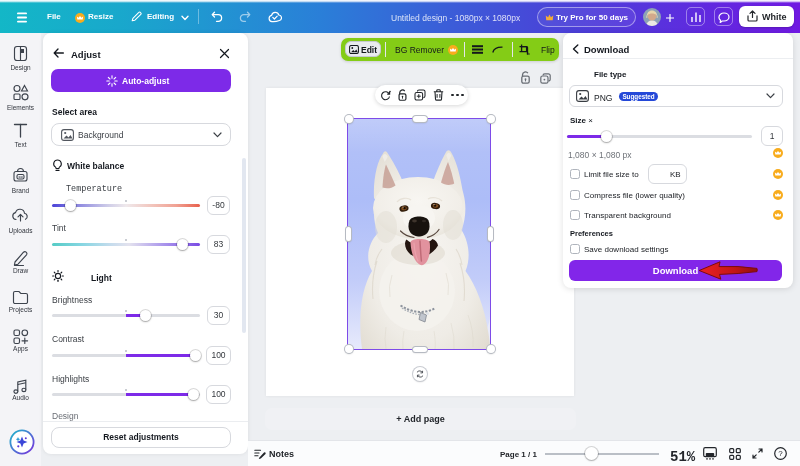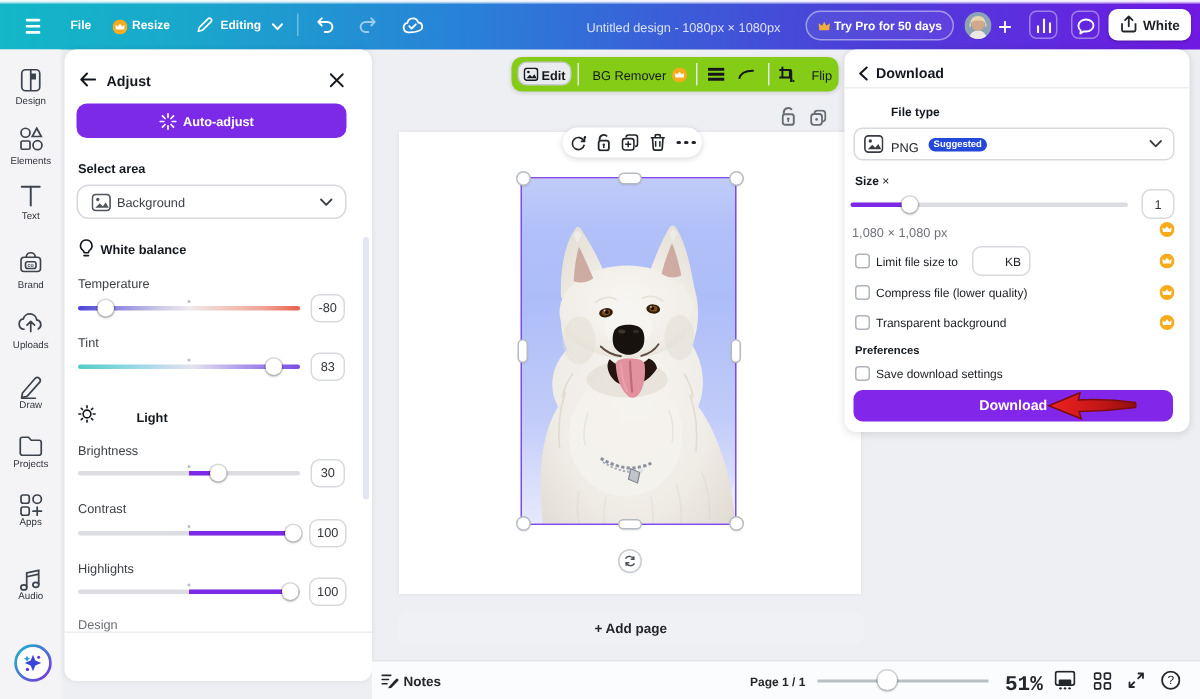--- a/index.html
+++ b/index.html
@@ -238,21 +238,21 @@
     </svg>
  <div class="abs" style="left:35px;top:97px;font-size:8.5px;color:#3c4046;">Background</div>
  <svg class="abs" style="left:170px;top:99px" width="9" height="6" viewBox="0 0 9 6">
       <path d="M1 1 L4.5 4.6 L8 1" fill="none" stroke="#3c4046" stroke-width="1.2" stroke-linecap="round" stroke-linejoin="round"></path>
     </svg>
  <svg class="abs" style="left:9px;top:126px" width="11" height="13" viewBox="0 0 11 13">
       <path d="M5.5 1 a3.8 3.8 0 0 1 2.2 6.9 c-0.6 .5 -0.8 1 -0.8 1.6 h-2.8 c0-.6-.2-1.1-.8-1.6 A3.8 3.8 0 0 1 5.5 1 Z" fill="none" stroke="#14181f" stroke-width="1.1" stroke-linejoin="round"></path>
       <line x1="4" y1="11.4" x2="7" y2="11.4" stroke="#14181f" stroke-width="1.1" stroke-linecap="round"></line>
     </svg>
  <div class="pbold" style="left:24px;top:128px;">White balance</div>
- <div class="plbl" style="left:9px;top:151px;">Temperature</div>
+ <div class="plbl" style="left:23px;top:151px;font-family:Liberation Mono, monospace;">Temperature</div>
  <div class="track" style="top:171px;background:linear-gradient(90deg,#4b43d8 0%,#8f8ae0 18%,#cfcde8 38%,#efe9ec 50%,#f2c4bb 68%,#f0a193 84%,#e8604c 100%);"></div>
  <div class="abs" style="left:82px;top:167px;width:2px;height:2px;border-radius:50%;background:#b9bdc4;"></div>
  <div class="knob" style="left:21.5px;top:167px;"></div>
  <div class="valbox" style="left:164px;top:163px;">-80</div>
  <div class="plbl" style="left:9px;top:190px;">Tint</div>
  <div class="track" style="top:210px;background:linear-gradient(90deg,#55ccc6 0%,#86d6e2 20%,#c6dced 40%,#e3e2ee 52%,#ab97ec 75%,#7a4be4 100%);"></div>
  <div class="abs" style="left:82px;top:206px;width:2px;height:2px;border-radius:50%;background:#b9bdc4;"></div>
  <div class="knob" style="left:133.5px;top:206px;"></div>
  <div class="valbox" style="left:164px;top:202px;">83</div>
  <svg class="abs" style="left:9px;top:237px" width="12" height="12" viewBox="0 0 12 12">
@@ -282,20 +282,21 @@
  <div class="knob" style="left:146.5px;top:317px;"></div>
  <div class="valbox" style="left:163px;top:313px;width:25px;">100</div>
  <div class="plbl" style="left:9px;top:341px;">Highlights</div>
  <div class="track" style="top:360px;background:#dbdde2;"></div>
  <div class="abs" style="left:83px;top:360px;width:67px;height:3px;background:#7d2ae8;"></div>
  <div class="abs" style="left:82px;top:356px;width:2px;height:2px;border-radius:50%;background:#b9bdc4;"></div>
  <div class="knob" style="left:144.5px;top:356px;"></div>
  <div class="valbox" style="left:163px;top:352px;width:25px;">100</div>
  <div class="plbl" style="left:9px;top:378px;color:#6a6e75;">Design</div>
  <div class="abs" style="left:0;top:388px;width:205px;height:1px;background:#ebedf0;"></div>
+ <div class="abs" style="left:8px;top:394px;width:180px;height:21px;border:1px solid #d7d9de;border-radius:8px;background:#fff;text-align:center;line-height:19px;font-size:8.5px;font-weight:bold;color:#14181f;">Reset adjustments</div>
  <div class="abs" style="left:199px;top:125px;width:4px;height:175px;background:#e2e7f0;border-radius:2px;"></div>
 </div>
 <div id="page"></div>
 <svg id="dogimg" viewBox="0 0 143 230">
 <defs>
  <linearGradient id="dbg" x1="0" y1="0" x2="0" y2="1">
   <stop offset="0" stop-color="#b4c2f8"></stop>
         <stop offset="0.35" stop-color="#adbdf8"></stop>
   <stop offset="0.7" stop-color="#c2ccf9"></stop>
         <stop offset="1" stop-color="#e7eafc"></stop>

